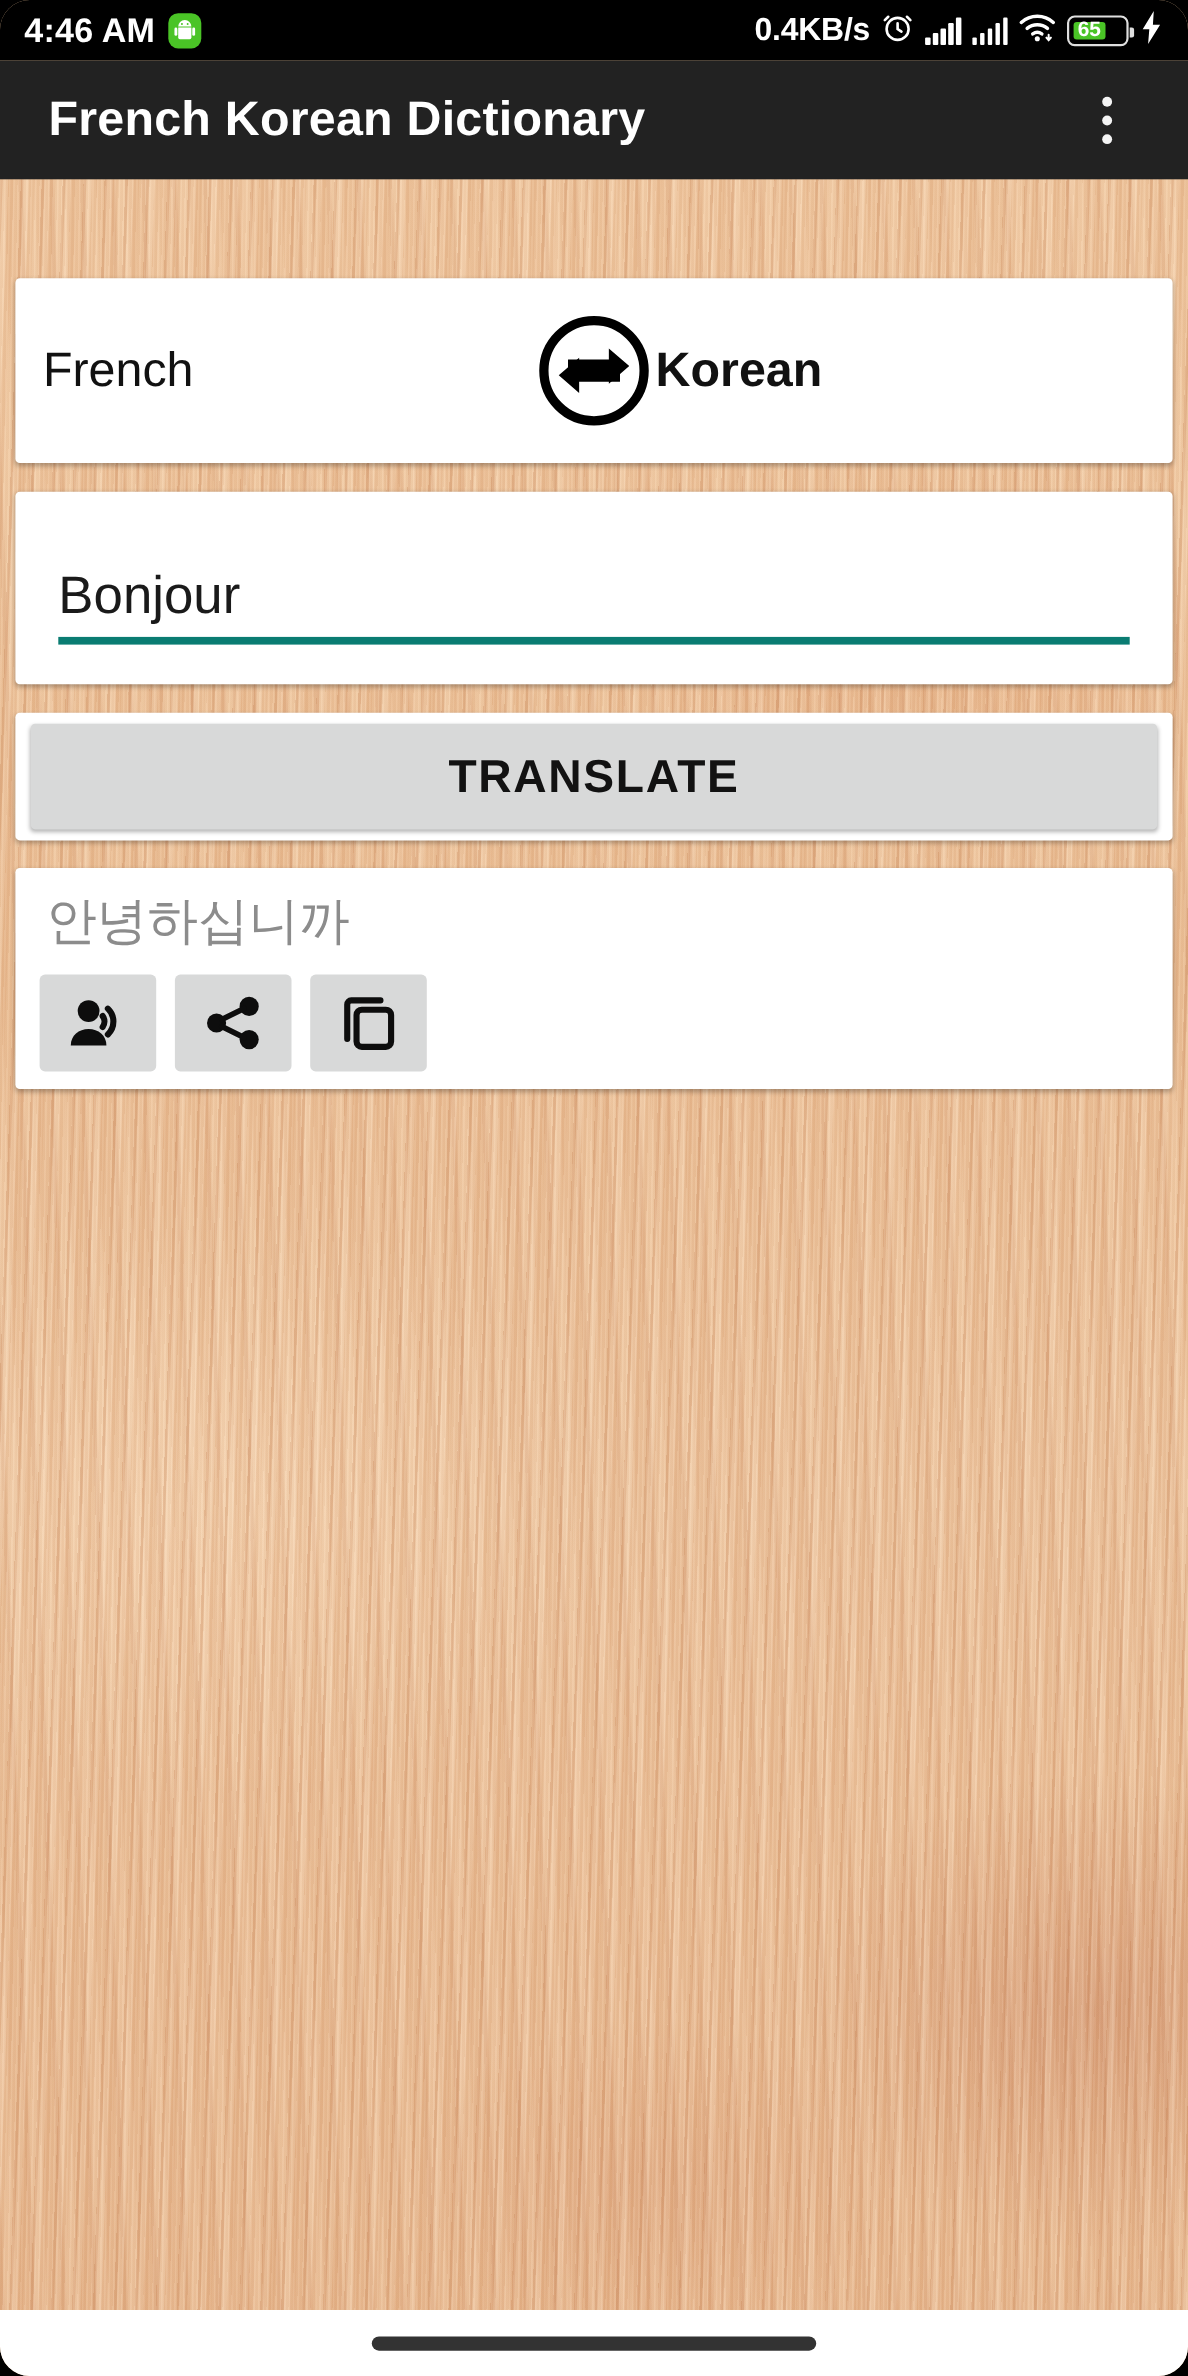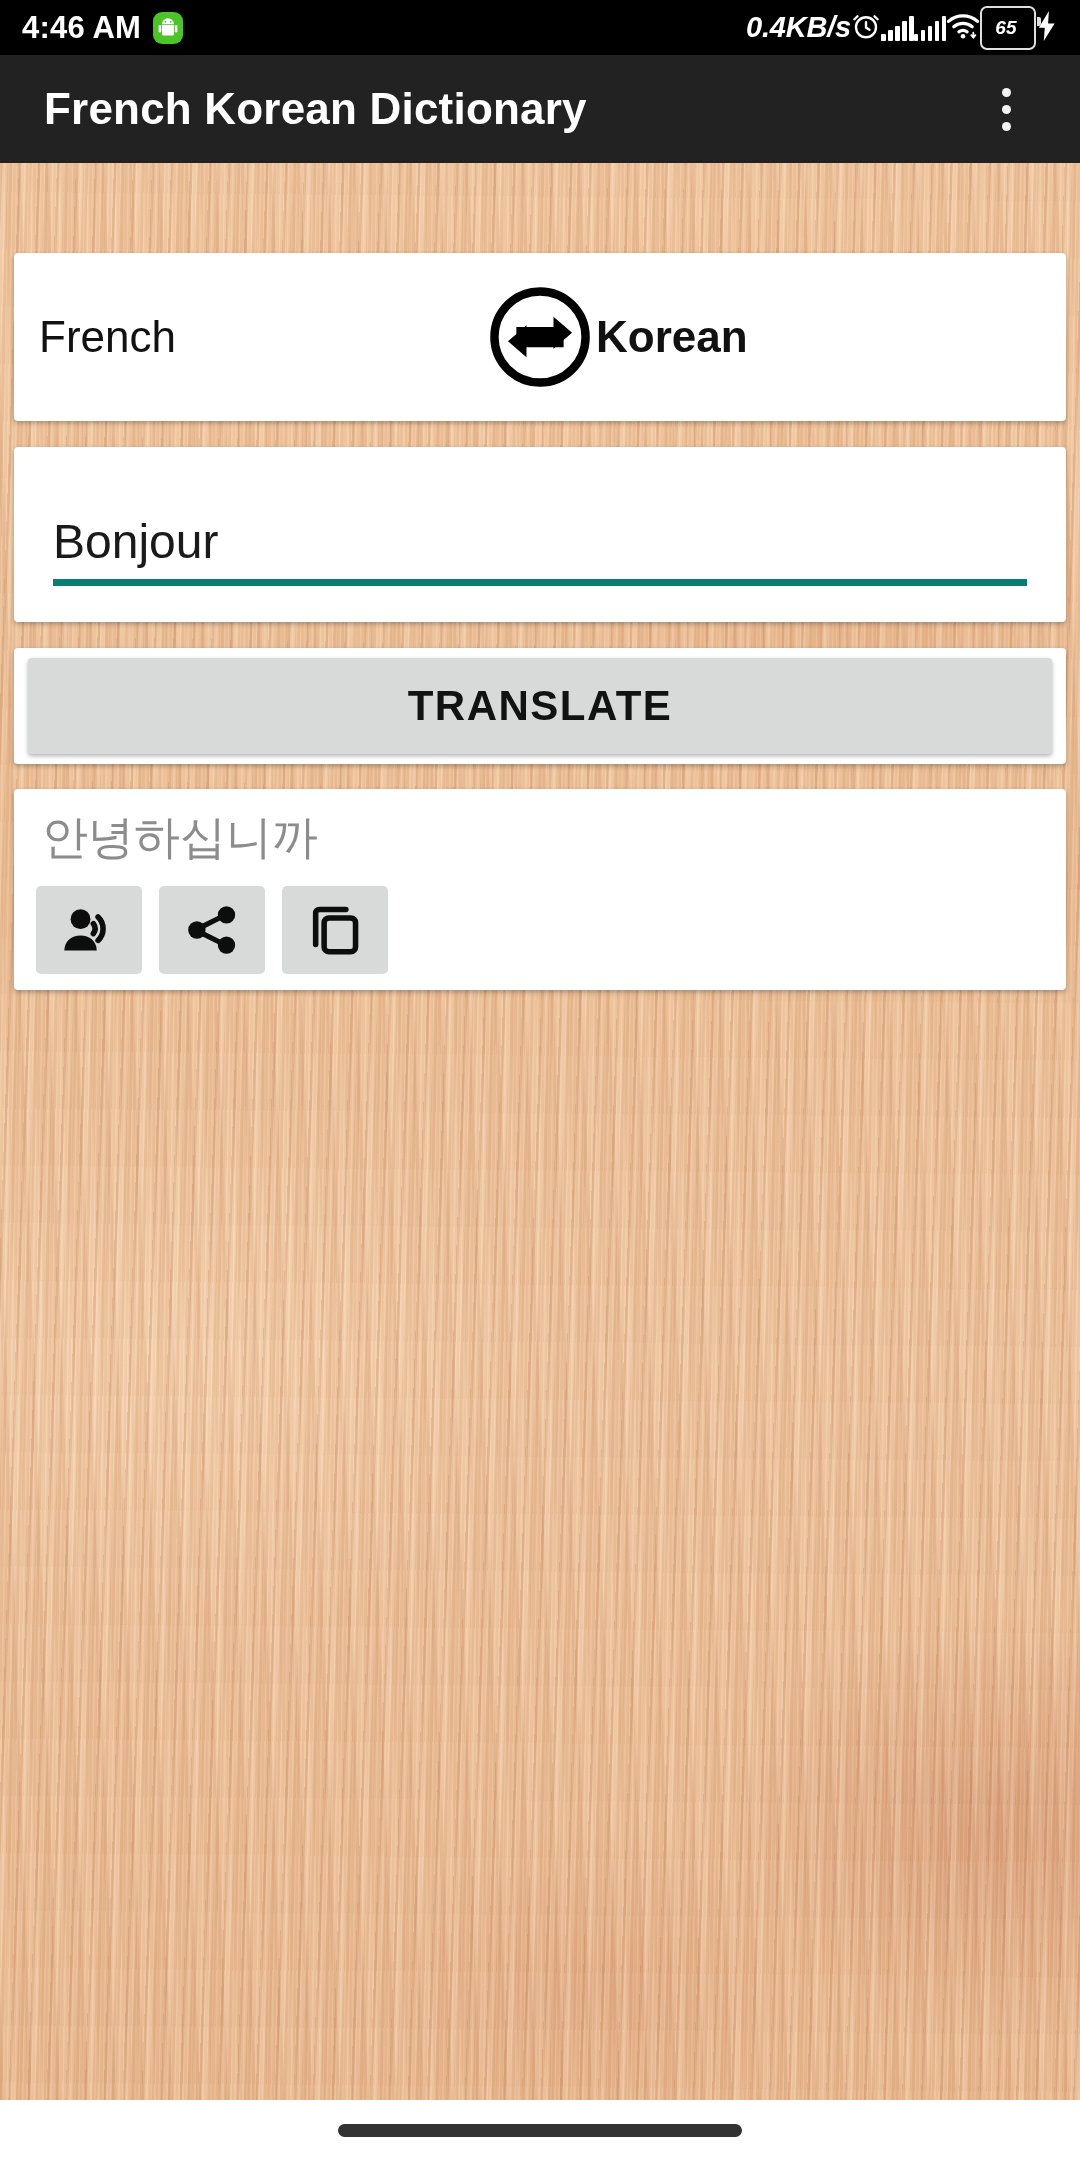--- a/index.html
+++ b/index.html
@@ -7,20 +7,21 @@
     width:1080px; height:2160px;
     font-family:"Liberation Sans", sans-serif;
     overflow:hidden;
     background:#000;
   }
   #screen {
     position:relative;
     width:1080px; height:2160px;
     background:#eec49a;
     overflow:hidden;
+    border-radius:27px;
   }
 
   
   .wood-bg {
     position:absolute; left:0; top:163px;
     width:1080px; height:1937px;
     background-color:#eec49a;
     background-image:
       repeating-linear-gradient(92deg,
         rgba(205,140,95,0.30) 0px, rgba(205,140,95,0.30) 2px,
@@ -58,33 +59,33 @@
     font-size:31px; font-weight:700; letter-spacing:0.2px;
     color:#fff;
   }
   .android-badge{
     margin-left:12px;
     width:30px; height:32px; border-radius:9px;
     background:#4ac426;
     display:flex; align-items:center; justify-content:center;
   }
   .status-right{
-    margin-left:auto; display:flex; align-items:center; font-style:italic;
+    margin-left:auto; display:flex; align-items:center; gap:10px;
   }
   .net-speed{ font-size:29px; font-weight:700; color:#fff; letter-spacing:-0.2px;}
   .sig{ display:flex; align-items:flex-end; gap:2.5px; height:26px;}
   .sig i{ display:block; width:4.5px; background:#fff; border-radius:1px;}
   .sig i:nth-child(1){height:7px;}
   .sig i:nth-child(2){height:11px;}
   .sig i:nth-child(3){height:15px;}
   .sig i:nth-child(4){height:20px;}
   .sig i:nth-child(5){height:25px;}
   .batt{
     width:56px; height:28px; border:2.5px solid #dfdfdf; border-radius:7px;
-    position:relative; display:flex; align-items:flex-end; padding:20px;
+    position:relative; display:flex; align-items:flex-end; padding:4px;
   }
   .batt::after{
     content:""; position:absolute; right:-7px; top:9px;
     width:4px; height:9px; background:#dfdfdf; border-radius:0 2px 2px 0;
   }
   .batt .fill{
     background:#4ac426; height:100%; width:65%; border-radius:3px;
     display:flex; align-items:center; justify-content:center;
   }
   .batt .pct{ font-size:19px; font-weight:700; color:#fff; line-height:1;}

